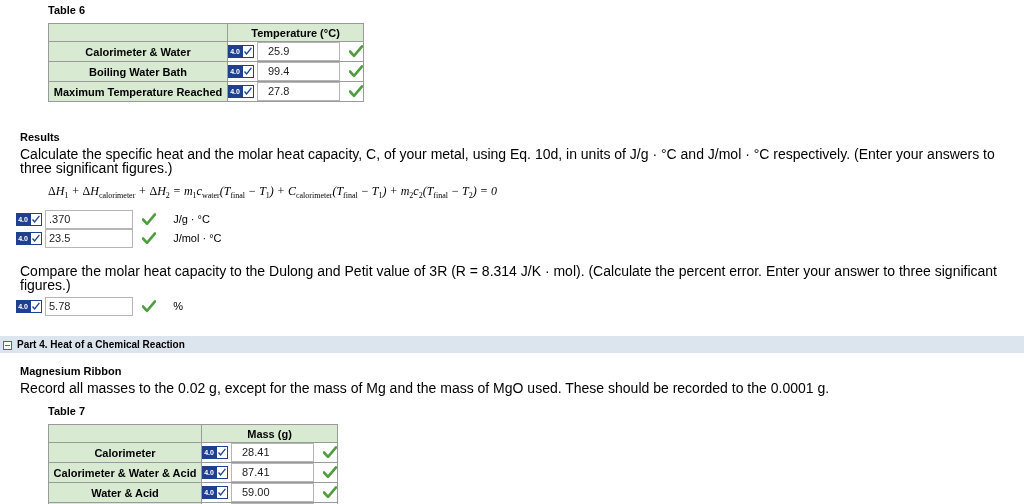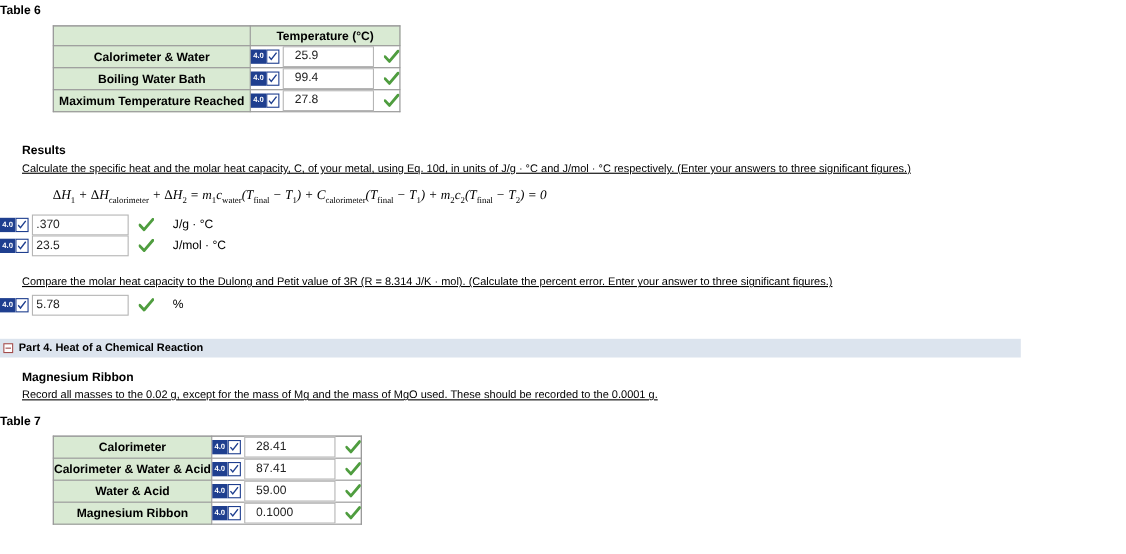--- a/index.html
+++ b/index.html
@@ -17,29 +17,29 @@
     position: relative;
   }
 
   .page { position: relative; width: 1024px; }
   .sect-label {
     font-weight: bold;
     font-size: 11px;
     margin: 0;
   }
   .body-text {
-    font-size: 10px;
+    font-size: 14px;
     line-height: 14px;
-    text-decoration: underline;
   }
 
   
   .table-caption {
     font-weight: bold;
     font-size: 11px;
+    margin-left: 48px;
   }
 
   
   table.data {
     border-collapse: collapse;
     margin-left: 48px;
     background: #a3a3a3;
     border: 1px solid #9a9a9a;
   }
   table.data td, table.data th {
@@ -130,38 +130,38 @@
     font-family: "Liberation Serif", serif;
     font-size: 12px;
     font-style: italic;
     white-space: nowrap;
   }
   .equation .up { font-style: normal; }
   .equation sub { font-size: 8px; font-style: normal; }
   .equation i { font-style: italic; }
 
   .ansrow {
-    margin-left: 0;
+    margin-left: 16px;
     height: 19px;
     line-height: 19px;
     white-space: nowrap;
   }
   .unit {
     display: inline-block;
     margin-left: 14px;
     font-size: 11px;
     vertical-align: middle;
   }
 
   
   .partbar {
     background: #dce4ee;
     height: 17px;
     line-height: 17px;
-    width: 928px;
+    width: 1024px;
     font-size: 10px;
     font-weight: bold;
     padding-left: 3px;
     box-sizing: border-box;
     white-space: nowrap;
   }
   .collapse-icon {
     display: inline-block;
     width: 9px;
     height: 9px;
@@ -346,20 +346,24 @@
   <div class="body-text pad-l4">Record all masses to the 0.02 g, except for the mass of Mg and the mass of MgO used. These should be recorded to the 0.0001 g.</div>
 
   <div style="height:10px"></div>
 
   <div class="table-caption">Table 7</div>
 
   <div style="height:7px"></div>
 
   <table class="data">
     <tbody>
+        <tr>
+      <td class="corner" style="width:152px;height:17px;"></td>
+      <th class="colhdr" style="width:112px;">Mass (g)</th>
+    </tr>
 
     <tr>
       <td class="rowhdr">Calorimeter</td>
       <td class="valuecell">
         <span class="badge40">
           <span class="b-num">4.0</span>
           <span class="b-chk">
             <svg width="8" height="9" viewBox="0 0 8 9">
                   <path d="M0.5 4.5 L2.6 7 L7.4 0.8" stroke="#1f3f8f" stroke-width="1.3" fill="none"></path>
                 </svg>

